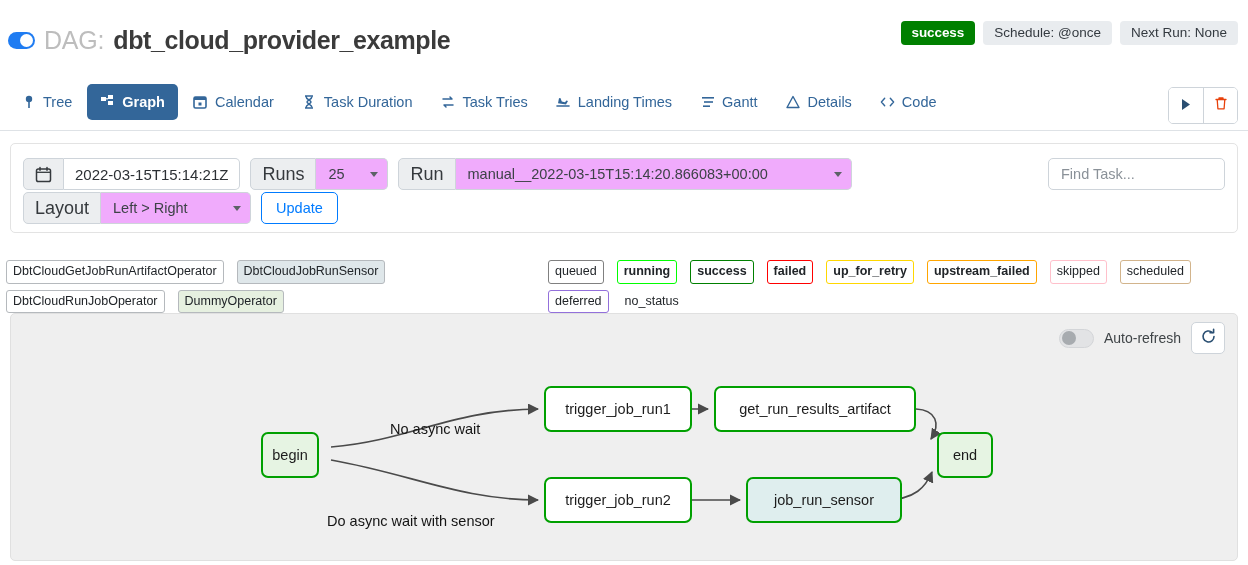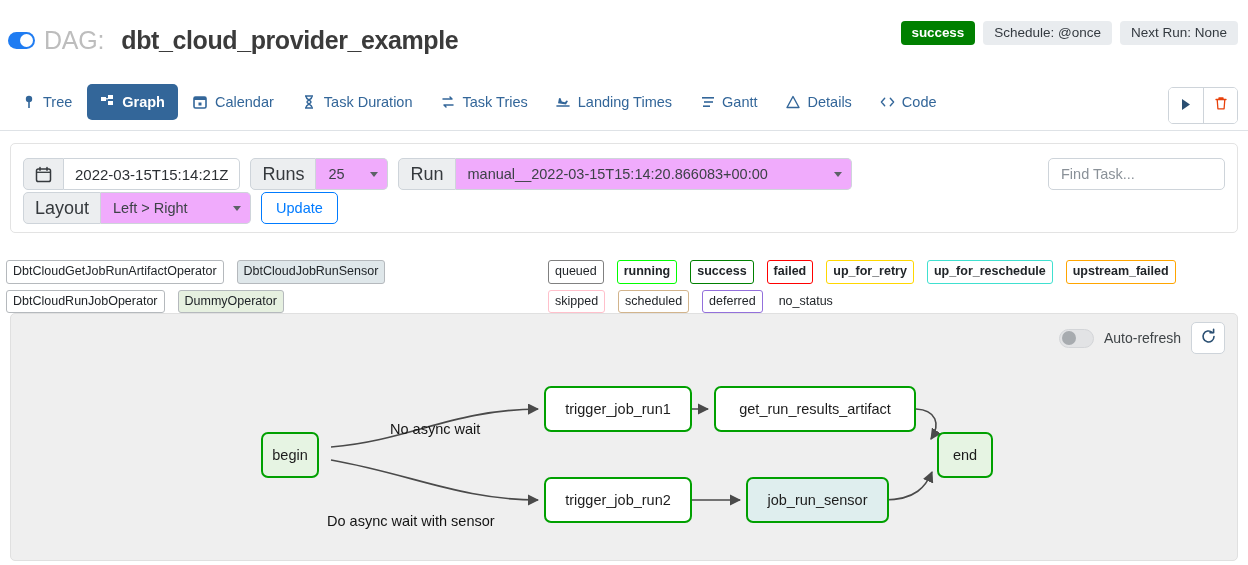--- a/index.html
+++ b/index.html
@@ -25,21 +25,21 @@
     position: relative; flex: none;
   }
   .pill-toggle::after {
     content: ""; position: absolute; right: 2px; top: 2px;
     width: 13px; height: 13px; border-radius: 50%; background: #fff;
   }
   .dag-label {
     font-size: 25px; color: #bdbdbd; font-weight: 400; letter-spacing: -0.2px;
   }
   .dag-name {
-    font-size: 25px; color: #3b3b3b; font-weight: 700; letter-spacing: -0.4px; margin-left: 8px;
+    font-size: 25px; color: #3b3b3b; font-weight: 700; letter-spacing: -0.4px;
   }
   .header-badges {
     position: absolute; right: 10px; top: 21px;
     display: flex; align-items: center; gap: 8px;
   }
   .badge {
     font-size: 13.5px; padding: 4px 11px 5px; border-radius: 4px;
     background: #e9ecef; color: #343a40; white-space: nowrap;
   }
   .badge.state-success {
@@ -330,21 +330,20 @@
       <span class="chip" style="background: rgb(223, 231, 234); border-color: rgb(181, 185, 189);">DbtCloudJobRunSensor</span>
       <span class="chip" style="background: rgb(255, 255, 255); border-color: rgb(181, 185, 189);">DbtCloudRunJobOperator</span>
       <span class="chip" style="background: rgb(230, 240, 224); border-color: rgb(181, 185, 189);">DummyOperator</span>
     </div>
   <div class="legend-col legend-states">
       <span class="chip" style="border-color: rgb(128, 128, 128); border-width: 1.6px;">queued</span>
       <span class="chip bold" style="border-color: rgb(0, 255, 0); border-width: 1.6px;">running</span>
       <span class="chip bold" style="border-color: rgb(0, 128, 0); border-width: 1.6px;">success</span>
       <span class="chip bold" style="border-color: rgb(255, 0, 0); border-width: 1.6px;">failed</span>
       <span class="chip bold" style="border-color: rgb(255, 215, 0); border-width: 1.6px;">up_for_retry</span>
-      <span class="chip bold" style="border-color: rgb(64, 224, 208); border-width: 1.6px;">up_for_reschedule</span>
       <span class="chip bold" style="border-color: rgb(255, 165, 0); border-width: 1.6px;">upstream_failed</span>
       <span class="chip" style="border-color: rgb(255, 192, 203); border-width: 1.6px;">skipped</span>
       <span class="chip" style="border-color: rgb(210, 180, 140); border-width: 1.6px;">scheduled</span>
       <span class="chip" style="border-color: rgb(147, 112, 219); border-width: 1.6px;">deferred</span>
       <span class="chip plain">no_status</span>
     </div>
 </div>
 
 <div class="graph-panel">
   <div class="refresh-row">
@@ -375,19 +374,19 @@
       <path d="M873 186 C 905 186, 915 172, 921 158"></path>
     </g>
   </svg>
 
   <div id="graph-nodes">
       <div class="node dummy" style="left: 250px; top: 118px; width: 58px; height: 46px;">begin</div>
       <div class="node" style="left: 533px; top: 72px; width: 148px; height: 46px;">trigger_job_run1</div>
       <div class="node" style="left: 703px; top: 72px; width: 202px; height: 46px;">get_run_results_artifact</div>
       <div class="node dummy" style="left: 926px; top: 118px; width: 56px; height: 46px;">end</div>
       <div class="node" style="left: 533px; top: 163px; width: 148px; height: 46px;">trigger_job_run2</div>
-      <div class="node sensor" style="left: 735px; top: 163px; width: 143px; height: 46px;">job_run_sensor</div>
+      <div class="node sensor" style="left: 735px; top: 163px; width: 156px; height: 46px;">job_run_sensor</div>
     </div>
   <div id="graph-edge-labels">
       <div class="edge-label" style="left: 379px; top: 107px;">No async wait</div>
       <div class="edge-label" style="left: 316px; top: 199px;">Do async wait with sensor</div>
     </div>
 </div>
 
 </body></html>

